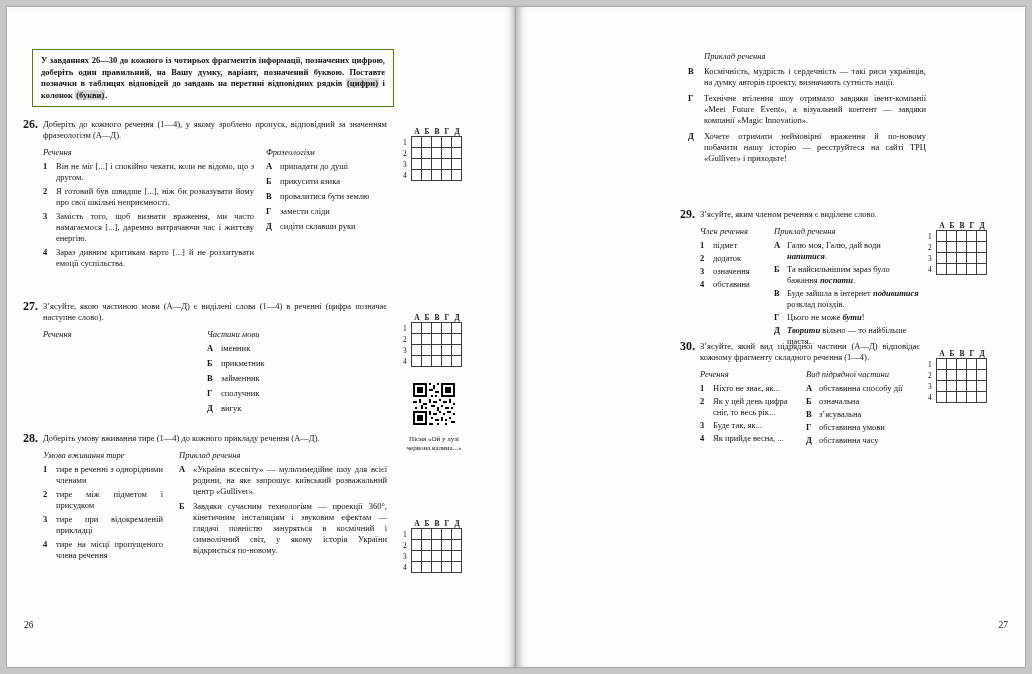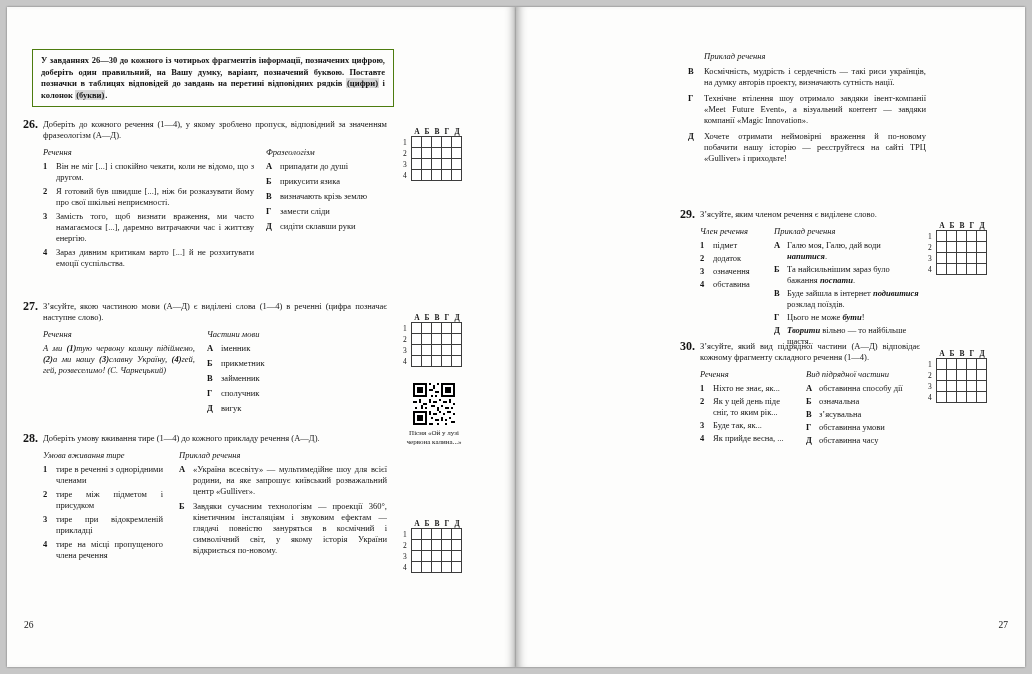--- a/index.html
+++ b/index.html
@@ -50,21 +50,21 @@
   .ag{position:absolute;right:0;width:64px;}
   .ag-hdr{display:flex;padding-left:11px;margin-bottom:1px;}
   .ag-l{width:10px;text-align:center;font-weight:bold;font-size:7.5px;line-height:9px;}
   .ag-r{display:flex;height:11px;}
   .ag-n{width:11px;flex:none;font-size:7.5px;line-height:11px;padding-left:2px;box-sizing:border-box;}
   .ag-c{width:11px;height:12px;flex:none;box-sizing:border-box;border:1px solid #3c3c3c;background:#fff;margin-left:-1px;margin-top:-1px;}
   .ag-r .ag-c:first-of-type{margin-left:0;}
 
   
   .qrwrap{position:absolute;right:10px;top:82px;width:42px;}
-  .qrcap{position:absolute;right:2px;top:128px;width:58px;font-size:7px;line-height:8.5px;text-align:center;}
+  .qrcap{position:absolute;right:2px;top:134px;width:58px;font-size:7px;line-height:8.5px;text-align:center;}
 
   
   .cont{position:absolute;top:42px;left:172px;width:238px;}
   .cont .colhdr{margin-left:16px;margin-bottom:4px;}
   .cont .olet{width:16px;}
   .cont .opt{margin-bottom:5px;}
   .q29{top:202px}.q30{top:334px}
   .q29,.q30{left:164px;width:310px;}
   .q29 .qbody,.q30 .qbody{padding-right:70px;}
   .q29 .c1{width:66px}
@@ -120,21 +120,21 @@
               <div class="opt">
                 <span class="olet">А</span>
                 <span class="otext">припадати до душі</span>
               </div>
               <div class="opt">
                 <span class="olet">Б</span>
                 <span class="otext">прикусити язика</span>
               </div>
               <div class="opt">
                 <span class="olet">В</span>
-                <span class="otext">визначають крізь землю</span>
+                <span class="otext">провалитися бути землю</span>
               </div>
               <div class="opt">
                 <span class="olet">Г</span>
                 <span class="otext">замести сліди</span>
               </div>
               <div class="opt">
                 <span class="olet">Д</span>
                 <span class="otext">сидіти склавши руки</span>
               </div>
             </div>
@@ -185,23 +185,20 @@
     </div>
 
     <div class="q q27">
       <div class="qrow">
         <span class="qnum">27.</span>
         <div class="qbody">
           <div class="stem">З’ясуйте, якою частиною мови (А—Д) є виділені слова (1—4) в реченні (цифра позначає наступне слово).</div>
           <div class="cols">
             <div class="c1">
               <div class="colhdr">Речення</div>
-              <div class="sentence">
-                <span>А ми </span><span class="b">(1)</span><span>тую червону калину підіймемо, </span><span class="b">(2)</span><span>а ми нашу </span><span class="b">(3)</span><span>славну Україну, </span><span class="b">(4)</span><span>гей, гей, розвеселимо! (С. Чарнецький)</span>
-              </div>
             </div>
             <div class="c2">
               <div class="colhdr">Частини мови</div>
               <div class="opt">
                 <span class="olet">А</span>
                 <span class="otext">іменник</span>
               </div>
               <div class="opt">
                 <span class="olet">Б</span>
                 <span class="otext">прикметник</span>
@@ -529,21 +526,21 @@
           <div class="stem">З’ясуйте, який вид підрядної частини (А—Д) відповідає кожному фрагменту складного речення (1—4).</div>
           <div class="cols">
             <div class="c1">
               <div class="colhdr">Речення</div>
               <div class="item">
                 <span class="inum">1</span>
                 <span class="itext">Ніхто не знає, як...</span>
               </div>
               <div class="item">
                 <span class="inum">2</span>
-                <span class="itext">Як у цей день піде сніг, то яким рік...</span>
+                <span class="itext">Як у цей день цифра сніг, то весь рік...</span>
               </div>
               <div class="item">
                 <span class="inum">3</span>
                 <span class="itext">Буде так, як...</span>
               </div>
               <div class="item">
                 <span class="inum">4</span>
                 <span class="itext">Як прийде весна, ...</span>
               </div>
             </div>

